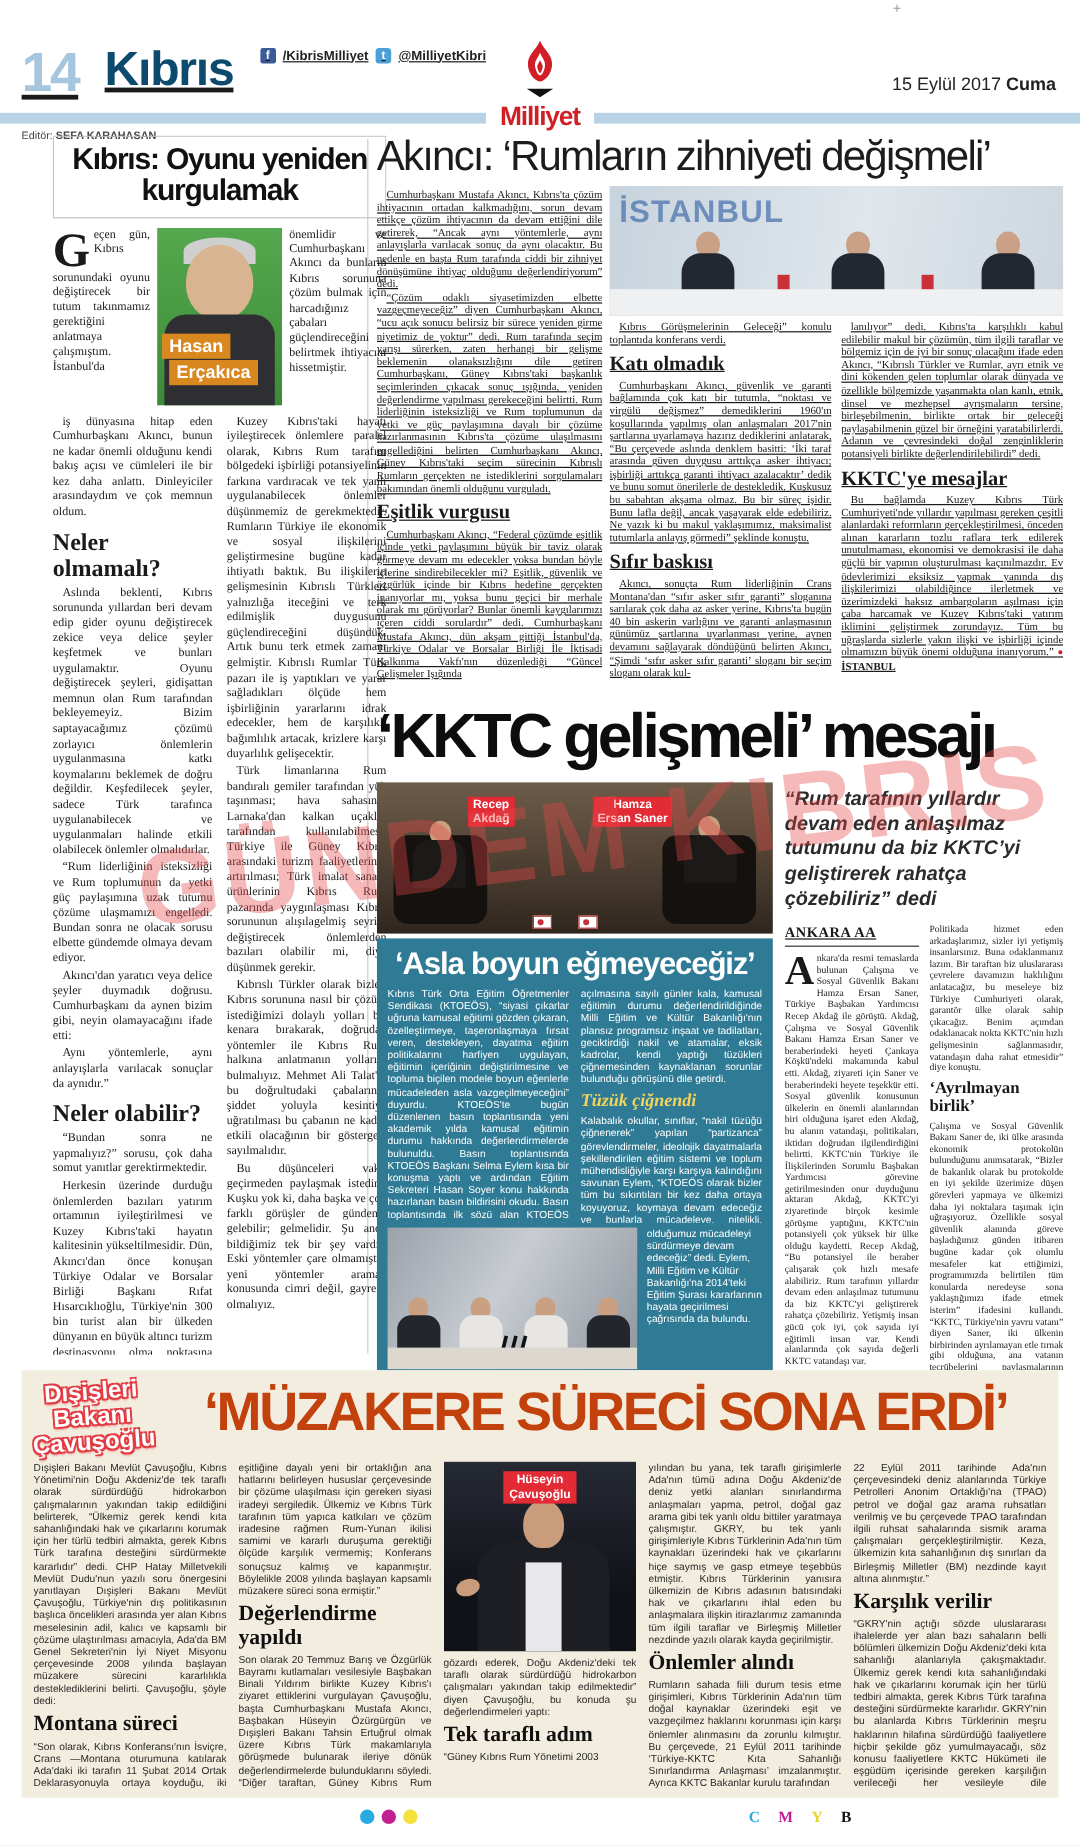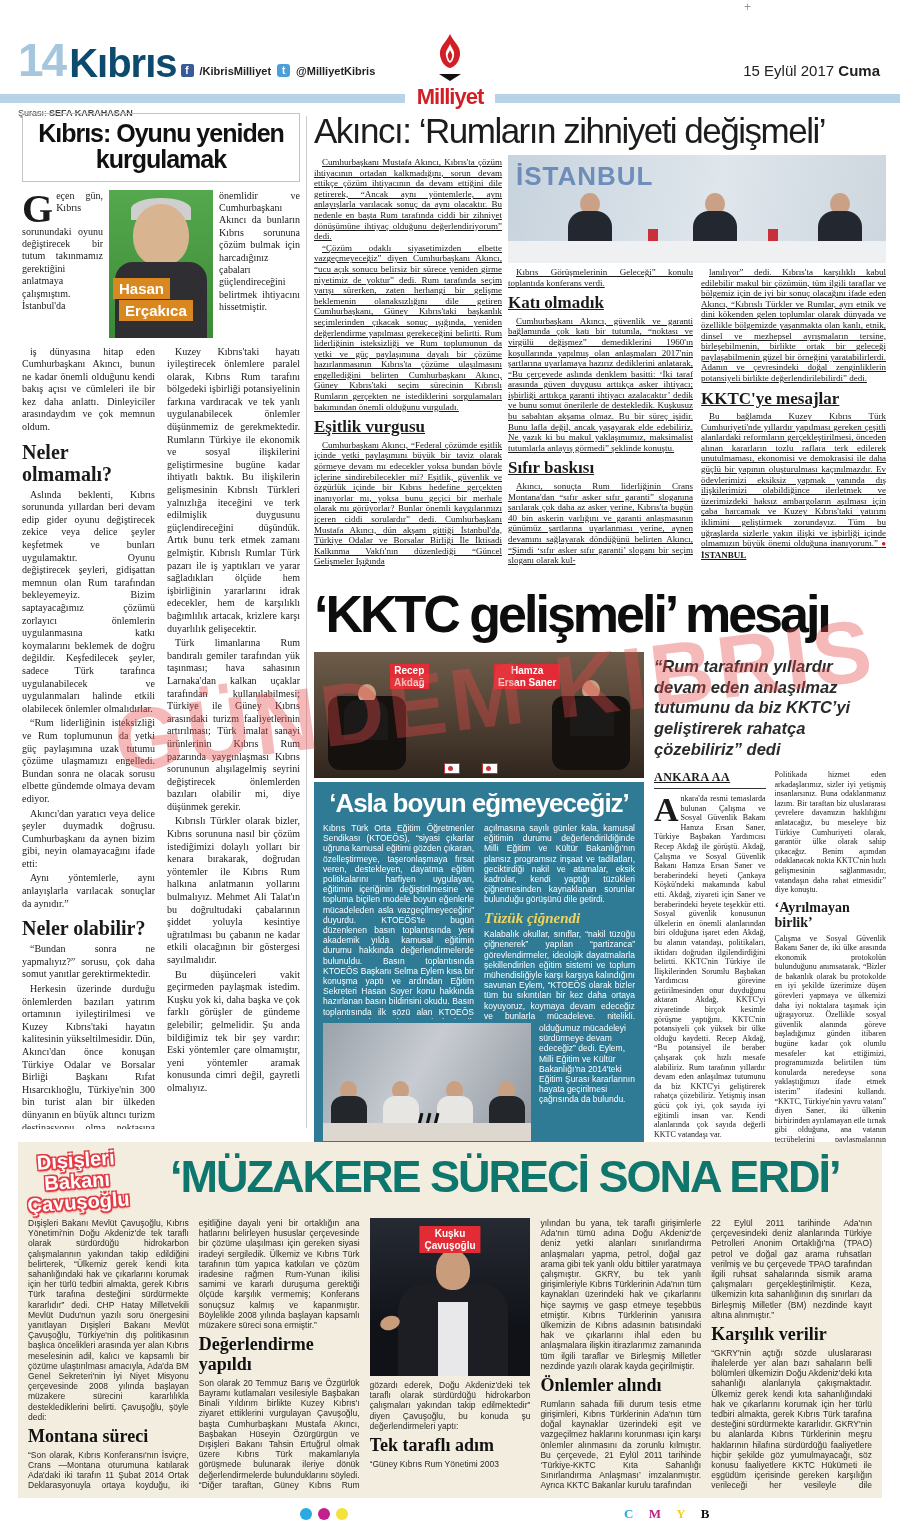--- a/index.html
+++ b/index.html
@@ -5,21 +5,21 @@
   * { margin:0; padding:0; box-sizing:border-box; }
   html,body { background:#e9e9e9; }
   #page {
     position:relative; width:900px; height:1538px; margin:0 auto;
     background:#ffffff; overflow:hidden;
     font-family:"Liberation Serif", serif; color:#1a1a1a;
   }
 
   
   .reg-cross { position:absolute; left:744px; top:0; color:#999; font:12px "Liberation Sans",sans-serif; }
-  .hdr-row { position:absolute; left:18px; top:40px; display:flex; align-items:flex-end; gap:4px; }
+  .hdr-row { position:absolute; left:18px; top:40px; display:flex; align-items:flex-start; gap:22px;text-decoration:underline; }
   .pagenum { font:bold 46px/0.9 "Liberation Sans",sans-serif; color:#a6c6de; letter-spacing:-2px; }
   .section { font:bold 40px/0.9 "Liberation Sans",sans-serif; color:#0c4a6e; letter-spacing:-1px; }
   .socials { display:flex; align-items:center; gap:6px; padding-bottom:4px; }
   .soc-ic { width:13px; height:13px; border-radius:2px; color:#fff; font:bold 10px/13px "Liberation Sans",sans-serif; text-align:center; display:inline-block; }
   .fb { background:#3a5a98; }
   .tw { background:#4ba0d8; border-radius:3px; }
   .handle { font:bold 11px "Liberation Sans",sans-serif; color:#222; }
   .hdr-date { position:absolute; right:20px; top:62px; font:15px "Liberation Sans",sans-serif; color:#222; }
   .hdr-date b { font-weight:800; }
   .blue-bar { position:absolute; left:0; top:94px; width:900px; height:9px; background:#b9d3e6; }
@@ -31,21 +31,21 @@
 
   
   .watermark {
     position:absolute; left:112px; top:652px; z-index:40; pointer-events:none;
     font:bold 88px/1 "Liberation Sans",sans-serif; letter-spacing:4px;
     color:rgba(228,70,70,0.38); white-space:nowrap; transform:rotate(-7deg);
   }
 
   
   .vrule { position:absolute; left:306px; top:116px; width:1px; height:1012px; background:#ccc; }
-  .opinion { position:absolute; left:22px; top:113px; width:278px; height:1016px; overflow:hidden; }
+  .opinion { position:absolute; left:44px; top:113px; width:278px; height:1016px; overflow:hidden; }
   .op-titlebox { border:1px solid #c4c4c4; padding:6px 4px 8px; text-align:center; }
   .op-title { font:bold 25px/1.05 "Liberation Sans",sans-serif; letter-spacing:-1px; color:#111; }
   .op-intro { display:flex; gap:6px; margin-top:8px; height:148px; overflow:hidden; }
   .op-intro .txt { flex:1; font:10px/12.4px "Liberation Serif",serif; text-align:justify; }
   .dropcap { float:left; font:bold 40px/0.85 "Liberation Serif",serif; padding:2px 3px 0 0; }
   .author-photo { position:relative; width:104px; height:148px; background:linear-gradient(#55a84d,#3c8a38); flex:0 0 104px; overflow:hidden; }
   .ap-head { position:absolute; left:24px; top:14px; width:56px; height:62px; background:#d9b491; border-radius:50% 50% 46% 46%; }
   .ap-hair { position:absolute; left:22px; top:8px; width:60px; height:22px; background:#cfcfcf; border-radius:50% 50% 0 0; }
   .ap-suit { position:absolute; left:6px; top:72px; width:92px; height:80px; background:#2e2e33; border-radius:18px 18px 0 0; }
   .ap-label { position:absolute; left:4px; background:#d9871f; color:#fff; font:bold 15px/1 "Liberation Sans",sans-serif; padding:3px 6px; }
@@ -108,21 +108,21 @@
   .pp-body { position:absolute; left:0; top:15px; width:36px; height:31px; background:#23262b; border-radius:12px 12px 0 0; }
   .pp-body.light { background:#e8e6e2; }
   .mic { position:absolute; bottom:16px; width:3px; height:12px; background:#111; transform:rotate(14deg); }
   .bb-side { flex:1; font:8.5px/10.2px "Liberation Sans",sans-serif; text-align:left; }
 
   
   .bottom { position:absolute; left:18px; top:1142px; width:864px; height:356px; background:#f2edde; overflow:hidden; }
   .kicker { position:absolute; left:8px; top:8px; transform:rotate(-4deg); text-align:center; }
   .kick-line { display:block; font:800 20px/1.05 "Liberation Sans",sans-serif; color:#fff;
     text-shadow:-1.5px -1.5px 0 #e33b44,1.5px -1.5px 0 #e33b44,-1.5px 1.5px 0 #e33b44,1.5px 1.5px 0 #e33b44,0 2px 2px #e33b44; letter-spacing:0; }
-  .btm-headline { position:absolute; left:152px; top:12px; font:800 45px/1 "Liberation Sans",sans-serif; letter-spacing:-2px; color:#0f766e; white-space:nowrap; }
+  .btm-headline { position:absolute; left:152px; top:12px; font:800 45px/1 "Liberation Sans",sans-serif; letter-spacing:-2px; color:#c2410c; white-space:nowrap; }
   .btm-cols { position:absolute; left:10px; top:76px; width:844px; height:272px; display:flex; gap:10px; }
   .btm-col { flex:1; font:8.5px/10.2px "Liberation Sans",sans-serif; color:#2a2a2a; text-align:justify; overflow:hidden; }
   .btm-col p { margin-bottom:2px; }
   .btm-h { font:bold 18px/1.1 "Liberation Serif",serif; color:#111; margin:5px 0 3px; text-align:left; }
   .cav-photo { position:relative; width:100%; height:158px; background:linear-gradient(#262a33,#101218 70%); margin-bottom:4px; overflow:hidden; }
   .cav-suit { position:absolute; left:28px; bottom:0; width:110px; height:92px; background:#1c1e24; border-radius:26px 26px 0 0; }
   .cav-shirt { position:absolute; left:68px; bottom:0; width:30px; height:74px; background:#e8e8ea; }
   .cav-head { position:absolute; left:66px; bottom:86px; width:34px; height:40px; background:#c99c7c; border-radius:50% 50% 44% 44%; }
   .cav-hand { position:absolute; left:10px; bottom:46px; width:20px; height:14px; background:#c99c7c; border-radius:50%; transform:rotate(-16deg); }
   .cav-label { position:absolute; left:50%; top:8px; transform:translateX(-50%); background:#e22b35; color:#fff; font:bold 10px/1.15 "Liberation Sans",sans-serif; text-align:center; padding:2px 5px; }
@@ -148,21 +148,21 @@
       <span class="soc-ic tw">t</span>
       <span class="handle">@MilliyetKibris</span>
     </span>
   </div>
   <div class="hdr-date">
     <span>15 Eylül 2017</span>
     <b>Cuma</b>
   </div>
   <div class="blue-bar"></div>
   <div class="editor">
-    <span>Şurası: </span><b>SEFA KARAHASAN</b>
+    <span>Editör: </span><b>SEFA KARAHASAN</b>
   </div>
   <div class="masthead">
     <svg class="flame" width="34" height="52" viewBox="0 0 34 52">
       <path d="M17 0 C13 9 6 12 7 21 C8 28 12 33 17 34 C22 33 26 28 27 21 C28 12 21 9 17 0 Z" fill="#d21f26"></path>
       <path d="M17 10 C15 15 12 17 13 22 C14 26 15 28 17 29 C19 28 20 26 21 22 C22 17 19 15 17 10 Z" fill="#fff"></path>
       <path d="M17 16 C16 19 14 20 15 23 C15.5 25 16 26 17 27 C18 26 18.5 25 19 23 C20 20 18 19 17 16 Z" fill="#d21f26"></path>
       <path d="M6 40 L28 40 L17 47 Z" fill="#111"></path>
     </svg>
     <div class="brand">Milliyet</div>
   </div>
@@ -338,21 +338,21 @@
         <div class="btm-h">Değerlendirme yapıldı</div>
         <p>Son olarak 20 Temmuz Barış ve Özgürlük Bayramı kutlamaları vesilesiyle Başbakan Binali Yıldırım birlikte Kuzey Kıbrıs'ı ziyaret ettiklerini vurgulayan Çavuşoğlu, başta Cumhurbaşkanı Mustafa Akıncı, Başbakan Hüseyin Özürgürgün ve Dışişleri Bakanı Tahsin Ertuğrul olmak üzere Kıbrıs Türk makamlarıyla görüşmede bulunarak ileriye dönük değerlendirmelerde bulunduklarını söyledi. “Diğer taraftan, Güney Kıbrıs Rum Yönetimi (GKRY) Ada'nın ortak sahibi olan Kıbrıs Türklerinin doğal kaynaklar üzerindeki aslı haklarını</p>
       </div>
       <div class="btm-col">
         <div class="cav-photo">
           <div class="cav-suit"></div>
           <div class="cav-shirt"></div>
           <div class="cav-head"></div>
           <div class="cav-hand"></div>
           <div class="cav-label">
-            <div>Kuşku</div>
+            <div>Hüseyin</div>
             <div>Çavuşoğlu</div>
           </div>
         </div>
         <p>gözardı ederek, Doğu Akdeniz'deki tek taraflı olarak sürdürdüğü hidrokarbon çalışmaları yakından takip edilmektedir” diyen Çavuşoğlu, bu konuda şu değerlendirmeleri yaptı:</p>
         <div class="btm-h">Tek taraflı adım</div>
         <p>“Güney Kıbrıs Rum Yönetimi 2003</p>
       </div>
       <div class="btm-col">
         <p>yılından bu yana, tek taraflı girişimlerle Ada'nın tümü adına Doğu Akdeniz'de deniz yetki alanları sınırlandırma anlaşmaları yapma, petrol, doğal gaz arama gibi tek yanlı oldu bittiler yaratmaya çalışmıştır. GKRY, bu tek yanlı girişimleriyle Kıbrıs Türklerinin Ada'nın tüm kaynakları üzerindeki hak ve çıkarlarını hiçe saymış ve gasp etmeye teşebbüs etmiştir. Kıbrıs Türklerinin yanısıra ülkemizin de Kıbrıs adasının batısındaki hak ve çıkarlarını ihlal eden bu anlaşmalara ilişkin itirazlarımız zamanında tüm ilgili taraflar ve Birleşmiş Milletler nezdinde yazılı olarak kayda geçirilmiştir.</p>
         <div class="btm-h">Önlemler alındı</div>

